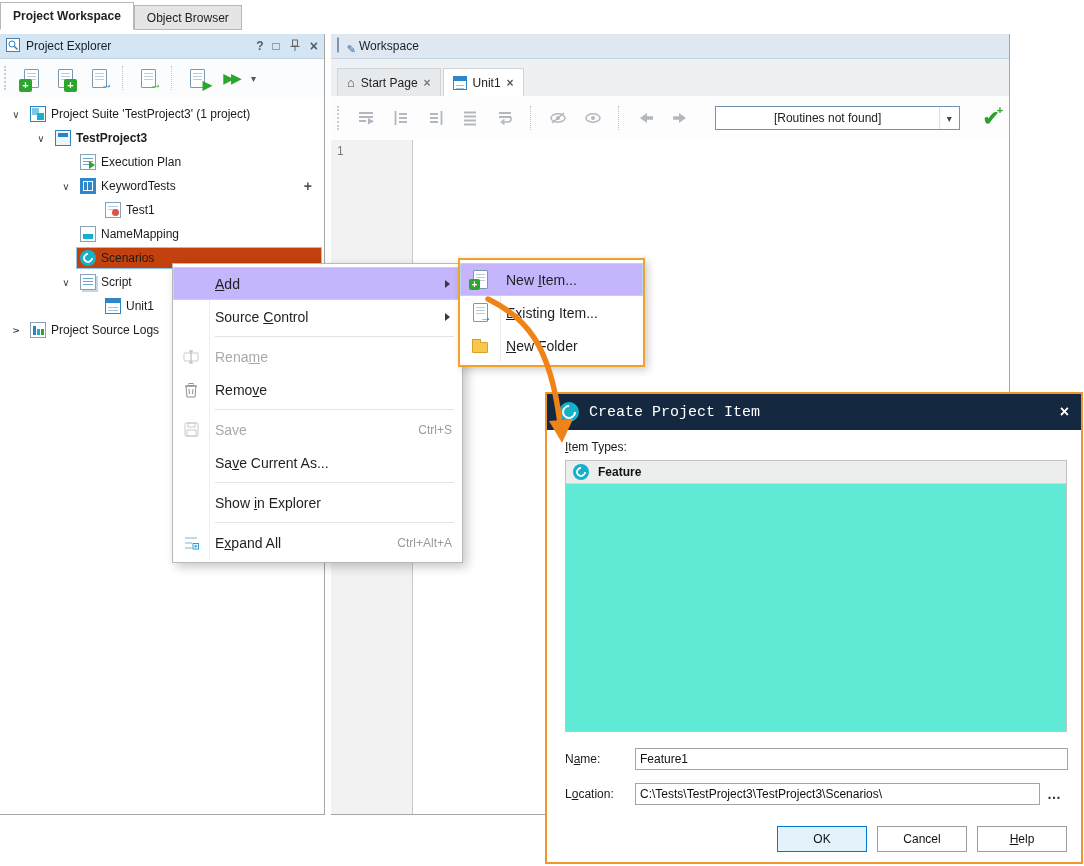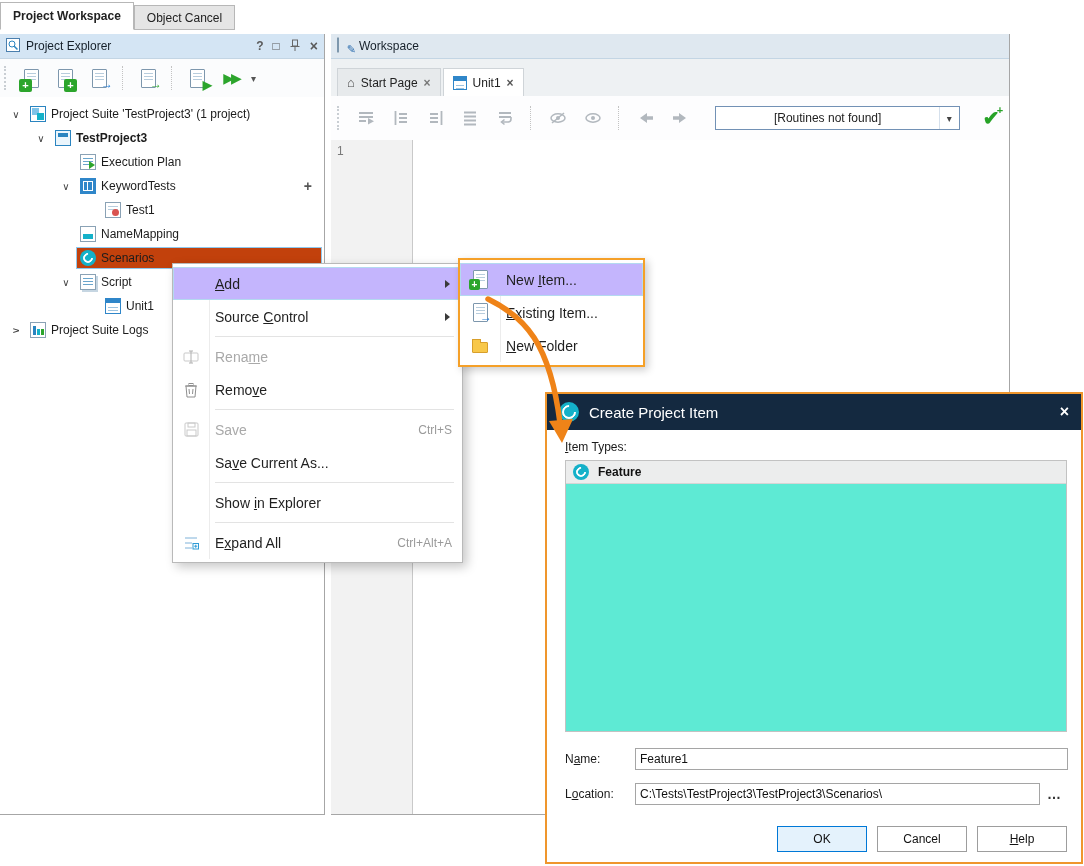--- a/index.html
+++ b/index.html
@@ -149,21 +149,21 @@
                     border:1px solid #d89f2b; border-bottom:none; }
 
   
   .big-arrow { position:absolute; left:450px; top:285px; z-index:70; }
 
   
   .dialog { position:absolute; left:545px; top:392px; width:538px; height:472px; background:#fff;
             border:2px solid #ef962d; z-index:55; }
   .dlg-header { height:36px; background:#142940; display:flex; align-items:center; gap:10px; padding:0 12px; }
   .dlg-gico { width:20px; min-width:20px; height:20px; }
-  .dlg-title { color:#fff; font-size:15px; }
+  .dlg-title { color:#fff; font-size:15px;font-family:Liberation Mono, monospace; }
   .dlg-close { margin-left:auto; color:#fff; font-size:16px; font-weight:bold; }
   .dlg-body { position:relative; height:calc(100% - 36px); background:#fff; }
   .dlg-lbl { position:absolute; font-size:12px; color:#1a1a1a; }
   .itlist { position:absolute; left:18px; top:30px; width:502px; height:272px; border:1px solid #c2c2c2; background:#5eead4; }
   .it-header { height:23px; background:#eceded; border-bottom:1px solid #d5d5d5; display:flex; align-items:center;
                gap:9px; padding:0 7px; font-size:12px; font-weight:bold; color:#111; }
   .it-desc { margin:9px 0 0 37px; color:#1565d8; font-size:12px; }
   .txt { position:absolute; height:22px; border:1px solid #a5a5a5; font-size:12px; padding:2px 4px;
          font-family:"Liberation Sans",sans-serif; color:#111; background:#fff; }
   .browse { position:absolute; width:24px; height:22px; display:flex; align-items:center; justify-content:center;
@@ -171,21 +171,21 @@
   .dlg-buttons { position:absolute; top:396px; right:14px; display:flex; gap:10px; }
   .btn { width:90px; height:26px; font-size:12px; background:#fff; border:1px solid #9d9d9d;
          font-family:"Liberation Sans",sans-serif; color:#111; }
   .btn.ok { background:#e4f2fc; border-color:#0078d7; }
 </style>
 </head>
 <body>
 
 <div class="top-tabs">
   <div class="top-tab active">Project Workspace</div>
-  <div class="top-tab">Object Cancel</div>
+  <div class="top-tab">Object Browser</div>
 </div>
 
 <div class="pe-panel">
   <div class="panel-header">
     <span>
       <svg width="14" height="14" viewBox="0 0 14 14">
           <rect x="0.5" y="0.5" width="13" height="13" fill="#fff" stroke="#4a7fae"></rect>
           <circle cx="6" cy="6" r="3" fill="none" stroke="#2a84c0"></circle>
           <line x1="8.2" y1="8.2" x2="11.5" y2="11.5" stroke="#2a84c0" stroke-width="1.5"></line>
         </svg>
@@ -300,21 +300,21 @@
       <span class="chev"></span>
       <span class="selwrap">
           <span class="ti ti-unit"></span>
         <span class="tlabel">Unit1</span>
         </span>
     </div>
     <div class="trow" style="--lvl:0">
       <span class="chev right"></span>
       <span class="selwrap">
           <span class="ti ti-logs"></span>
-        <span class="tlabel">Project Suite Logs</span>
+        <span class="tlabel">Project Source Logs</span>
         </span>
     </div>
   </div>
 </div>
 
 <div class="ws-panel">
   <div class="panel-header">
     <span class="wicon">
       <span class="doc"></span>
       <span class="pencil">✎</span>

